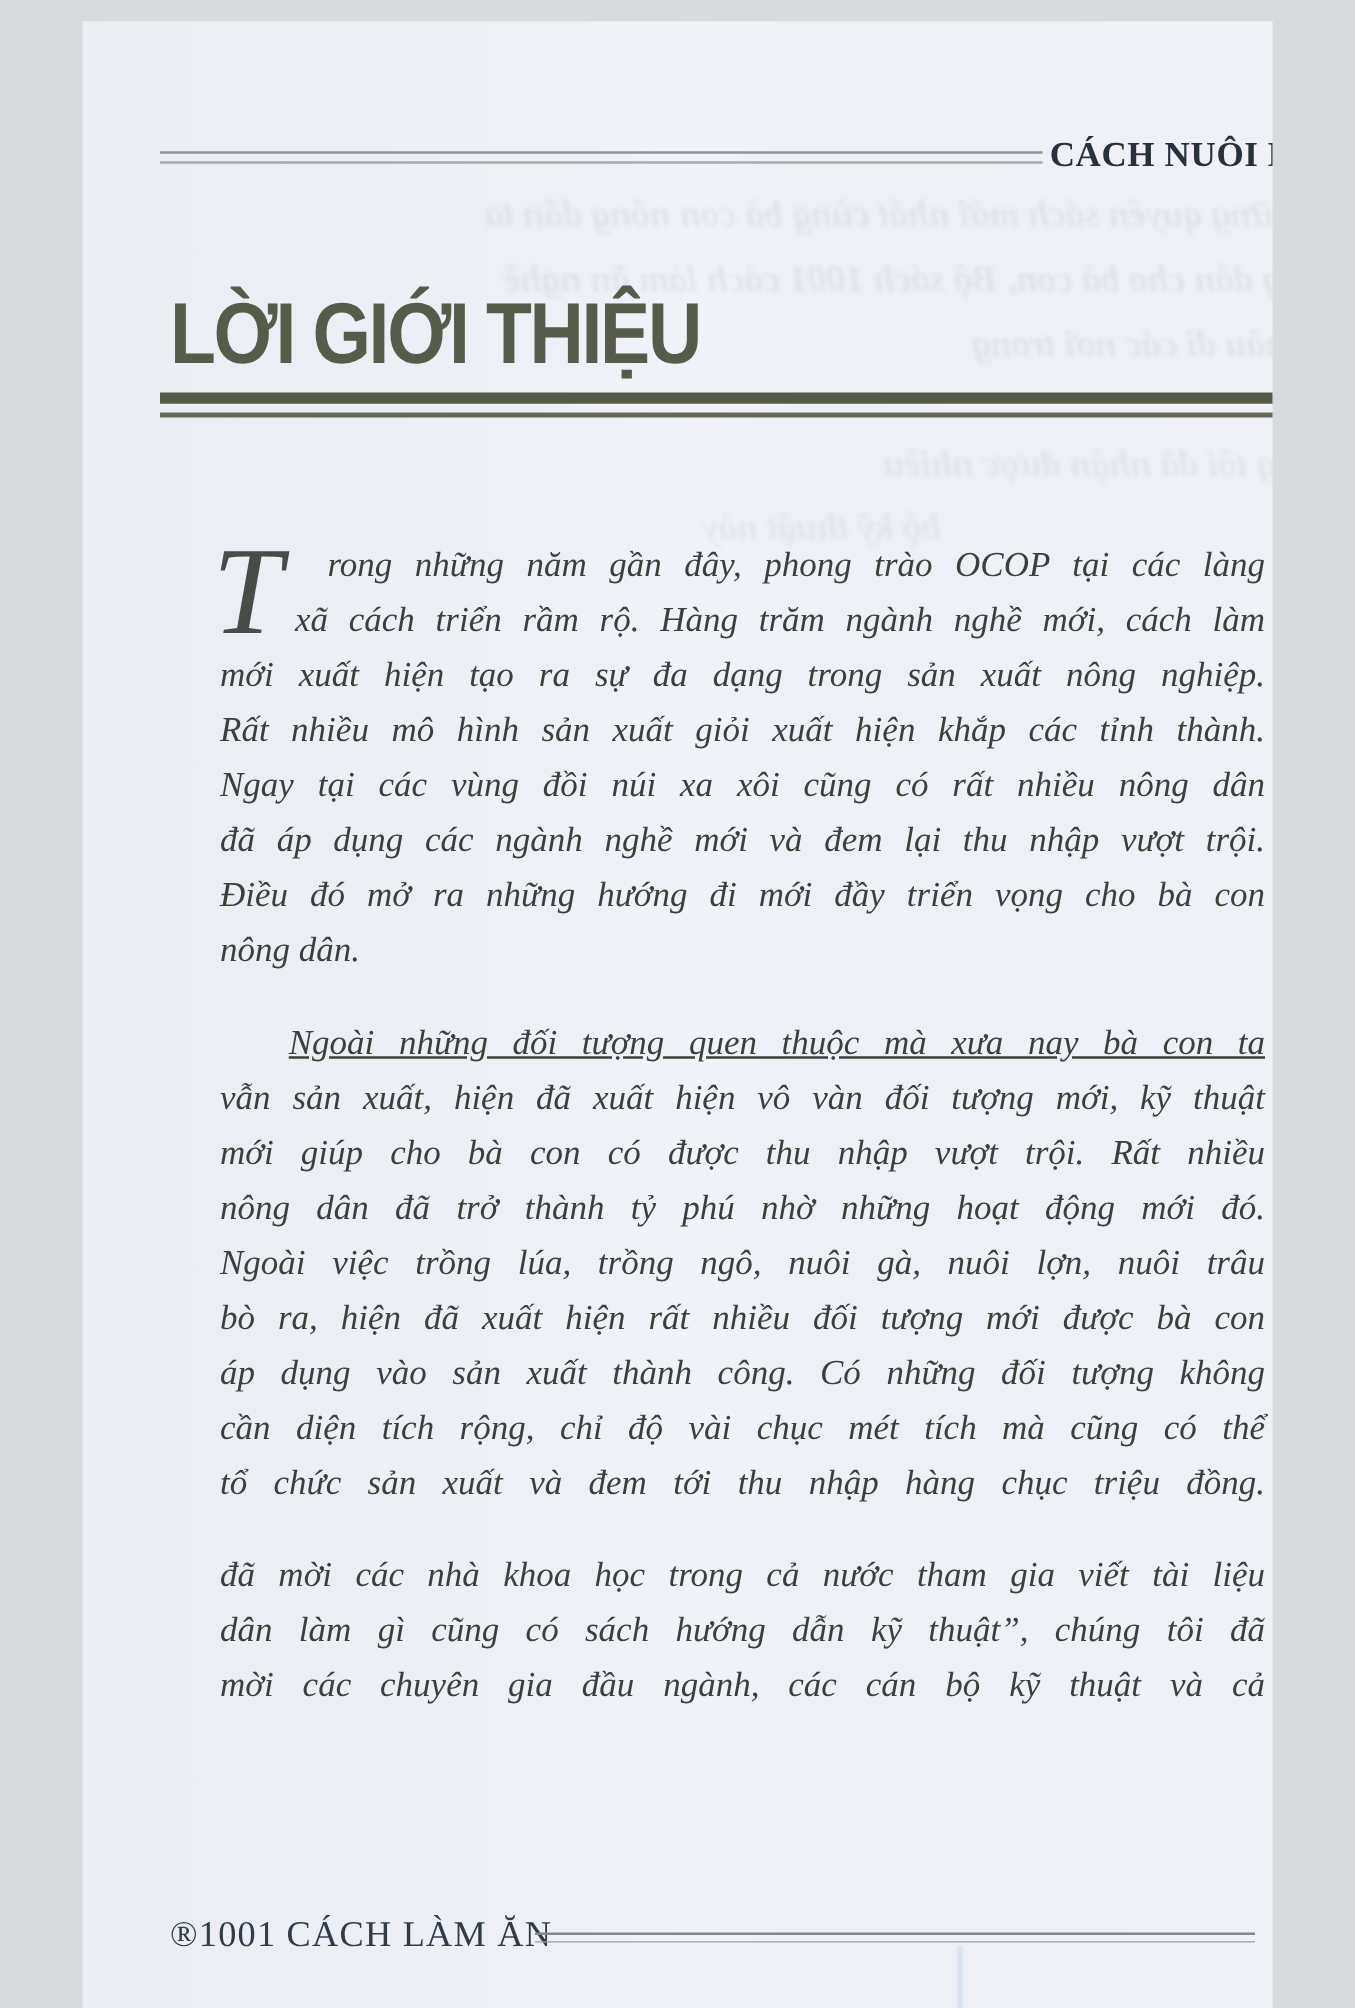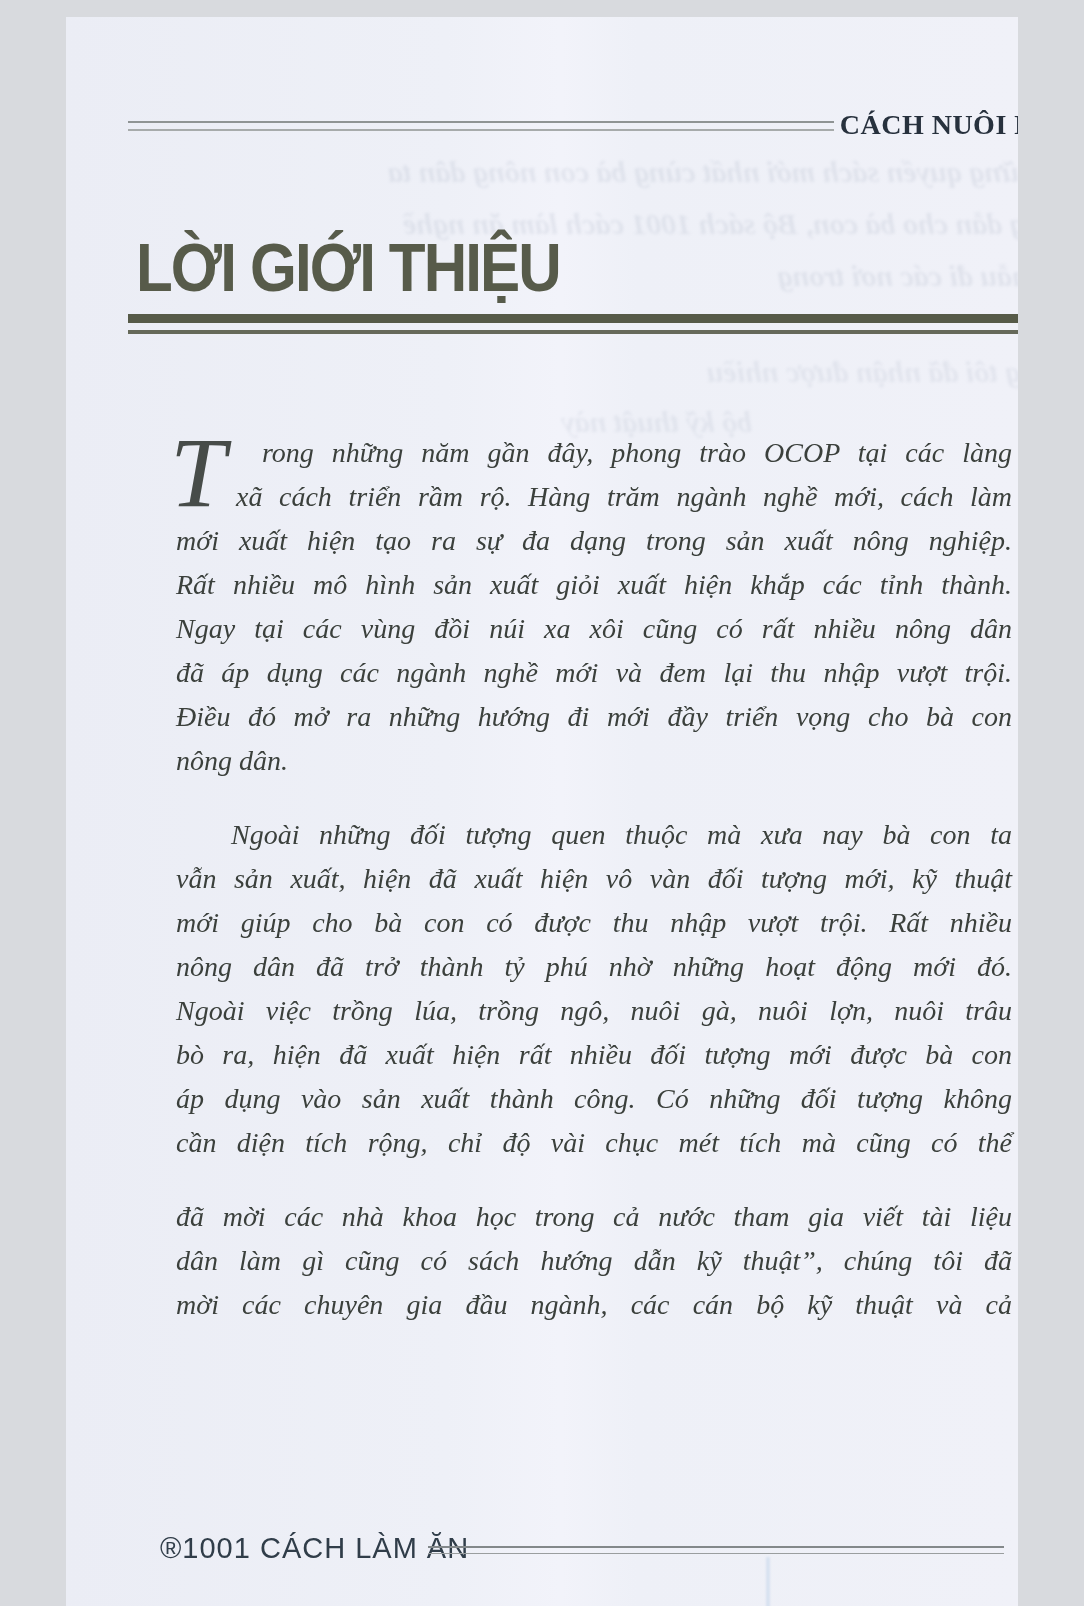--- a/index.html
+++ b/index.html
@@ -54,33 +54,33 @@
     position:relative;
     margin:0 0 30px 0;
     font-family:"Liberation Serif", serif;
     font-style:italic;
     font-size:28px;line-height:44px;
     color:var(--c-body_text,#3b403c);
   }
   .line{text-align:justify;text-align-last:justify;white-space:normal;}
   .line.cap1{margin-left:86px;}
   .line.cap2{margin-left:60px;}
-  .line.indent{text-indent:55px;}
+  .line.indent{text-indent:55px;text-decoration:underline;}
   .line.lastline{text-align-last:left;}
   .dropcap{
     position:absolute;left:-6px;top:-8px;
     font-size:100px;line-height:1;
     font-style:italic;font-weight:normal;
     color:#474c49;
   }
   
   .footer{position:absolute;top:1505px;left:0;width:1084px;height:60px;}
   .imprint{
-    position:absolute;left:94px;top:10px;
-    font-family:Liberation Sans, sans-serif;
+    position:absolute;left:70px;top:10px;
+    font-family:Liberation Serif, serif;
     font-size:29px;letter-spacing:1px;color:#303d49;
   }
   .footer-rule{position:absolute;left:362px;top:24px;width:576px;height:5px;
     border-top:2px solid #83888a;border-bottom:1px solid #9a9e9f;}
   .page-number{
     position:absolute;right:80px;top:4px;
     font-family:"Liberation Sans", sans-serif;
     font-weight:bold;font-size:37px;color:#45494c;
   }
   
@@ -126,20 +126,21 @@
       </div>
       <div class="para">
         <div class="line indent">Ngoài những đối tượng quen thuộc mà xưa nay bà con ta</div>
         <div class="line">vẫn sản xuất, hiện đã xuất hiện vô vàn đối tượng mới, kỹ thuật</div>
         <div class="line">mới giúp cho bà con có được thu nhập vượt trội. Rất nhiều</div>
         <div class="line">nông dân đã trở thành tỷ phú nhờ những hoạt động mới đó.</div>
         <div class="line">Ngoài việc trồng lúa, trồng ngô, nuôi gà, nuôi lợn, nuôi trâu</div>
         <div class="line">bò ra, hiện đã xuất hiện rất nhiều đối tượng mới được bà con</div>
         <div class="line">áp dụng vào sản xuất thành công. Có những đối tượng không</div>
         <div class="line">cần diện tích rộng, chỉ độ vài chục mét tích mà cũng có thể</div>
+        <div class="line">tổ chức sản xuất và đem tới thu nhập hàng chục triệu đồng.</div>
       </div>
       <div class="para">
         <div class="line">đã mời các nhà khoa học trong cả nước tham gia viết tài liệu</div>
         <div class="line">dân làm gì cũng có sách hướng dẫn kỹ thuật”, chúng tôi đã</div>
         <div class="line">mời các chuyên gia đầu ngành, các cán bộ kỹ thuật và cả</div>
       </div>
     </div>
 
   <div class="footer">
     <span class="imprint">®1001 CÁCH LÀM ĂN</span>

